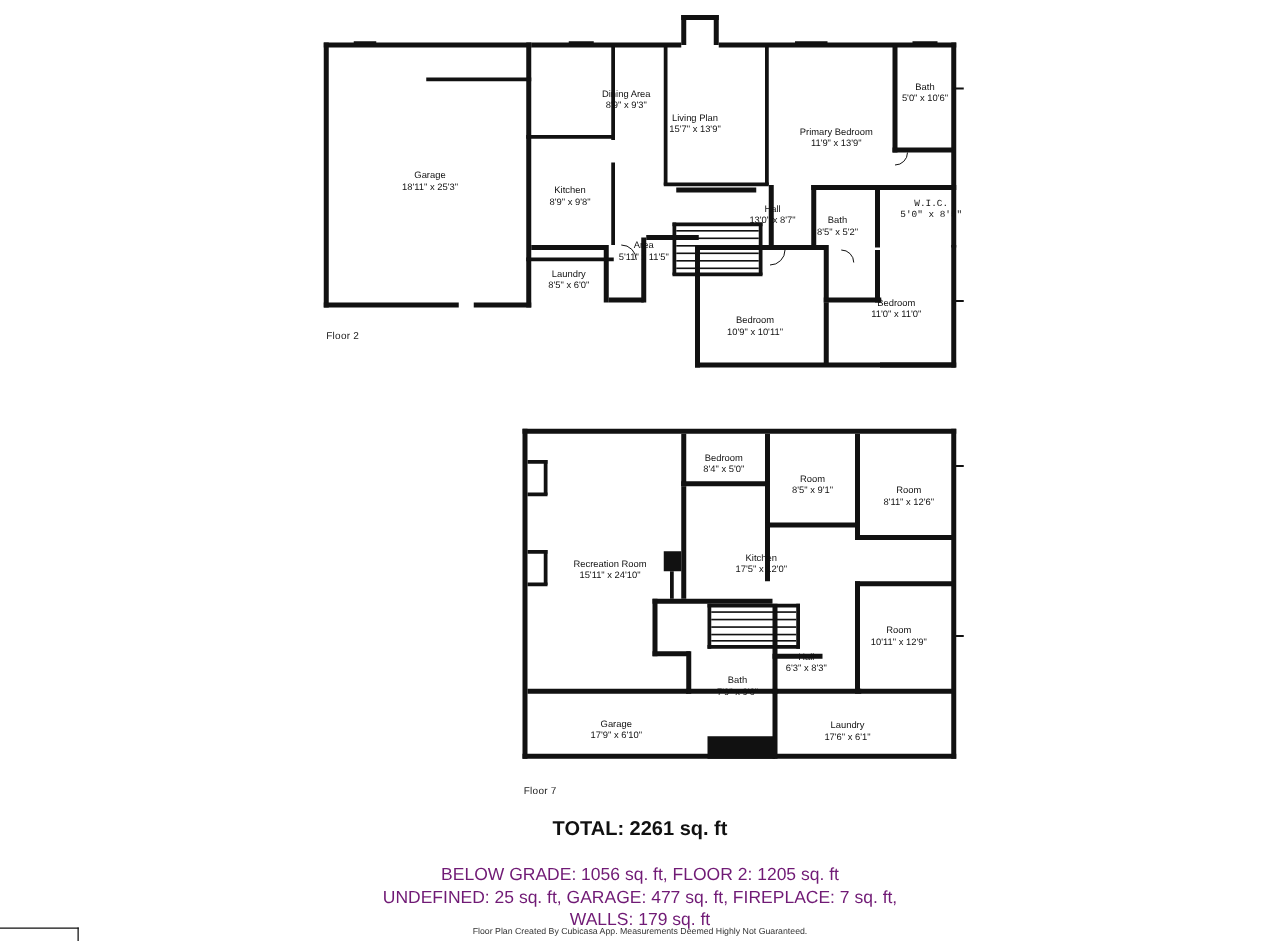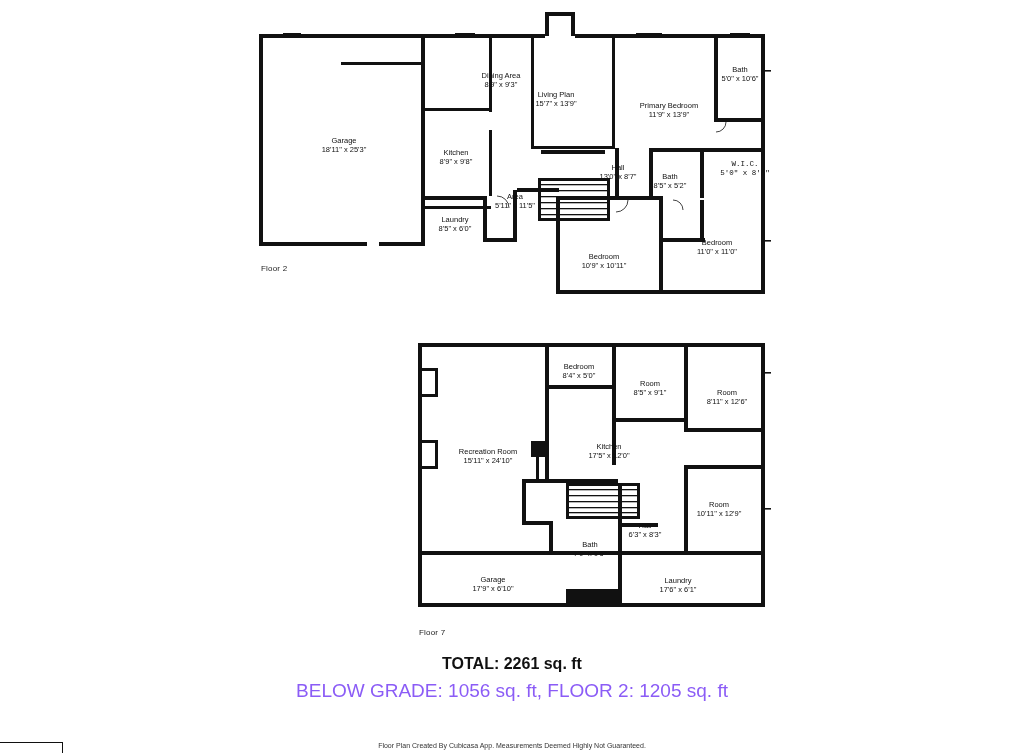--- a/index.html
+++ b/index.html
@@ -46,25 +46,25 @@
   .summary {
     position: absolute;
     left: 0;
     width: 1024px;
     text-align: center;
   }
   .summary .total {
     font-size: 16px;
     font-weight: bold;
     color: #111;
-    margin-bottom: 6px;
+    margin-bottom: 18px;
   }
   .summary .line {
-    font-size: 19px;
-    color: #8b5cf6;
+    font-size: 14px;
+    color: #701a75;
     line-height: 1.28;
   }
   .footnote {
     position: absolute;
     left: 0;
     width: 1024px;
     text-align: center;
     font-size: 7px;
     color: #333;
   }
@@ -327,17 +327,19 @@
       <span class="rdim">17'6" x 6'1"</span>
     </div>
   </div>
 
 <div class="floor-caption" style="left:261px; top:264px;">Floor 2</div>
 <div class="floor-caption" style="left:419px; top:628px;">Floor 7</div>
 
 <div class="summary" style="top:655px;">
   <div class="total">TOTAL: 2261 sq. ft</div>
   <div class="line">BELOW GRADE: 1056 sq. ft, FLOOR 2: 1205 sq. ft</div>
+  <div class="line">UNDEFINED: 25 sq. ft, GARAGE: 477 sq. ft, FIREPLACE: 7 sq. ft,</div>
+  <div class="line">WALLS: 179 sq. ft</div>
 </div>
 
 <div class="footnote" style="top:742px;">Floor Plan Created By Cubicasa App. Measurements Deemed Highly Not Guaranteed.</div>
 
 <div class="corner-mark"></div>
 
 </body></html>

